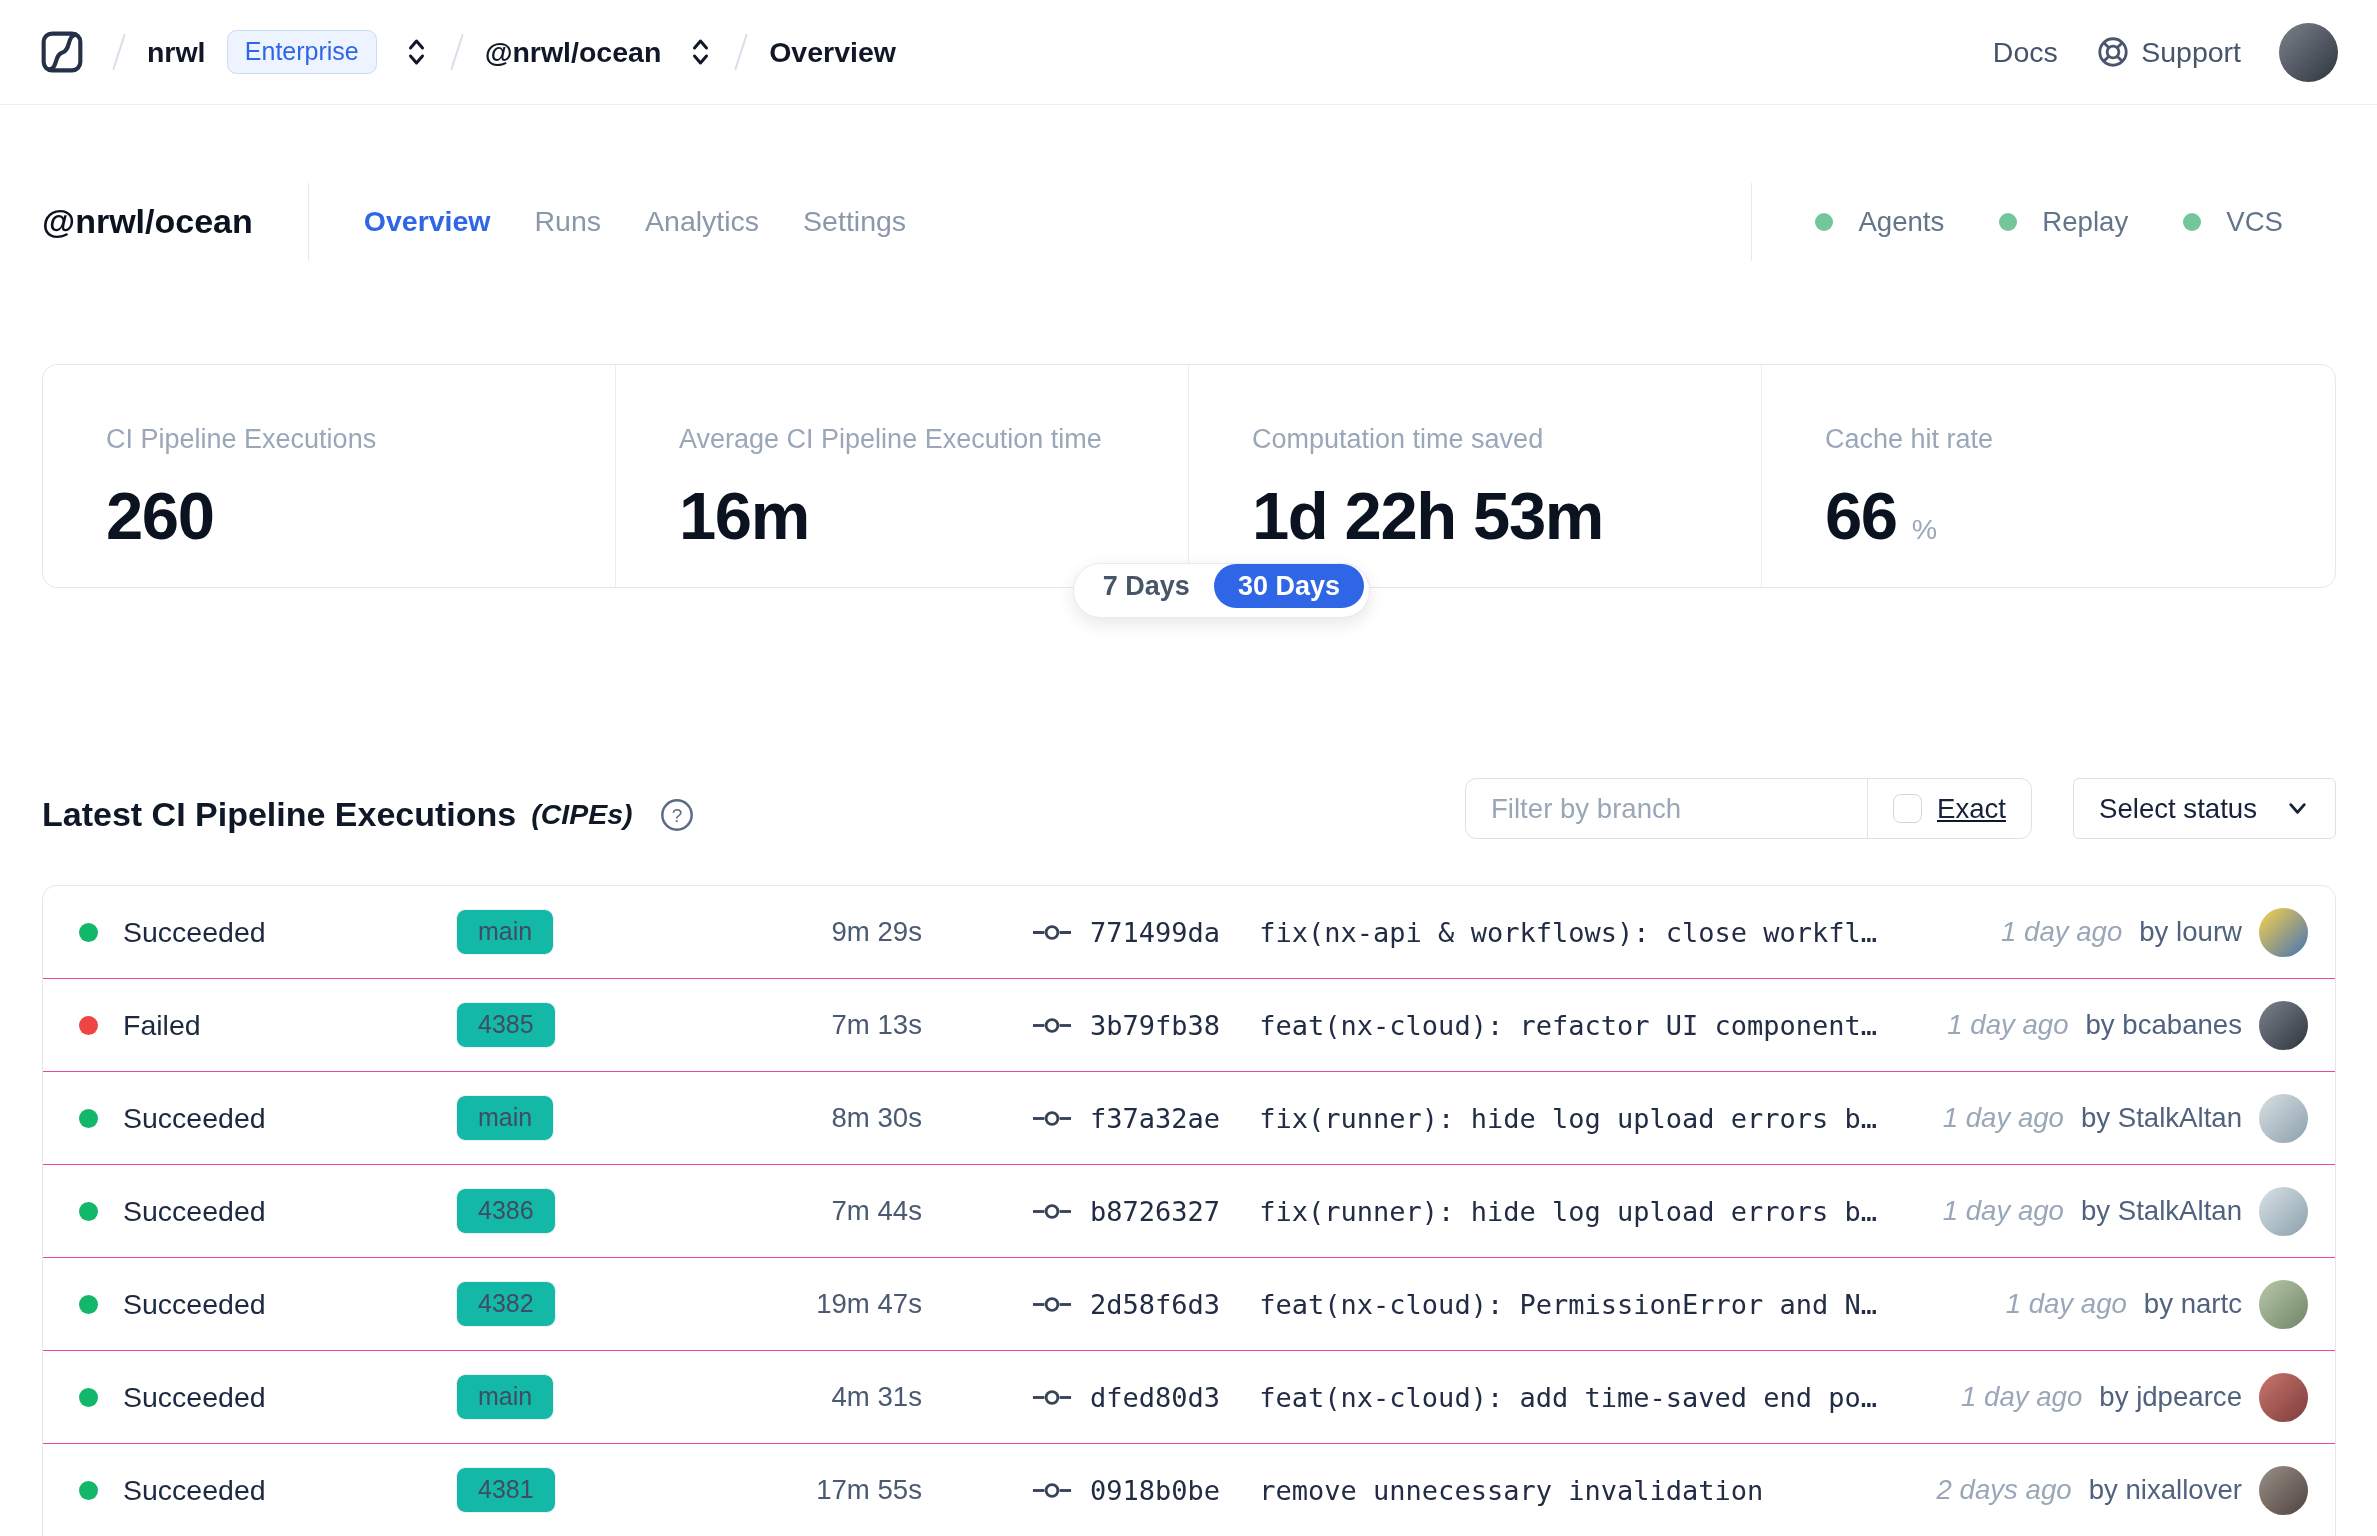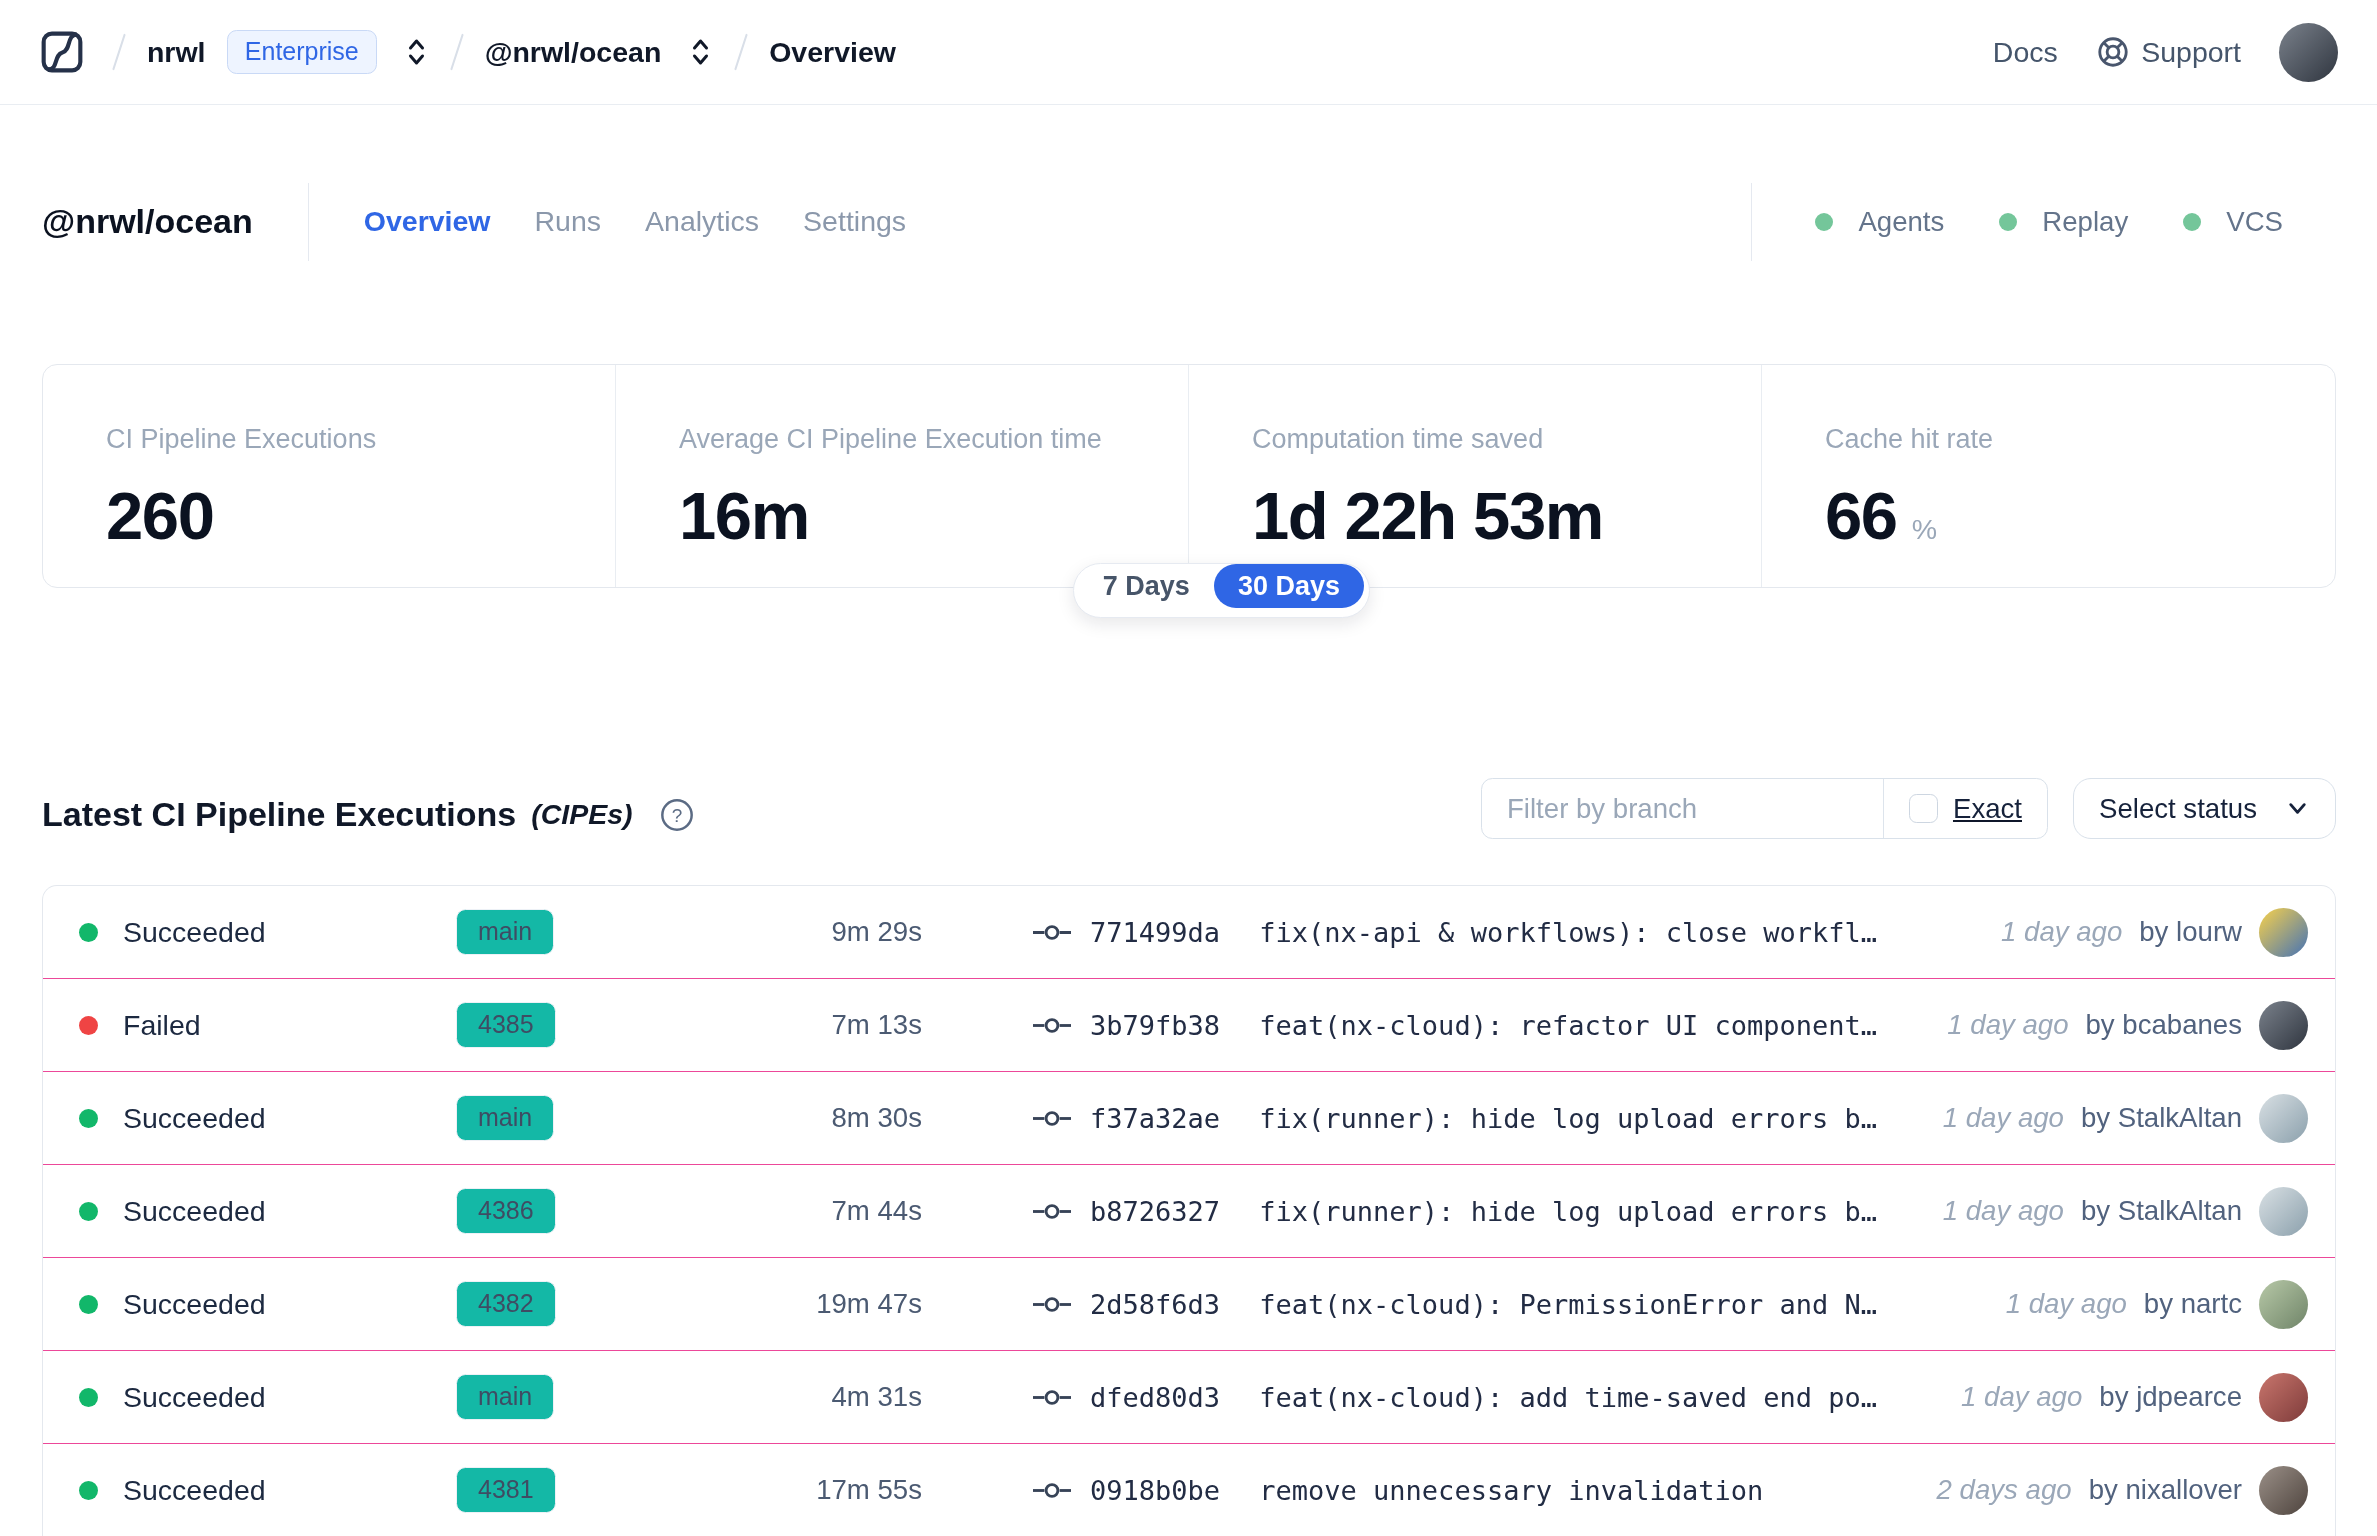--- a/index.html
+++ b/index.html
@@ -51,32 +51,32 @@
   .range-opt{font-size:27px;font-weight:600;color:#475569;padding:0 24px;height:44px;display:flex;
          align-items:center;border-radius:950px;cursor:pointer;}
   .range-opt.active{color:#fff;}
 
   
   .section-head{position:absolute;left:42px;top:795px;display:flex;align-items:center;gap:15px;}
   .section-title{font-size:34px;font-weight:700;color:#101828;}
   .section-suffix{font-size:28.5px;font-style:italic;font-weight:600;color:#101828;}
   .help-icon{width:36px;height:36px;margin-left:11.4px;cursor:pointer;flex:none;}
 
-  .filters{position:absolute;right:42px;top:778px;height:61px;display:flex;gap:25px;}
+  .filters{position:absolute;right:42px;top:778px;height:61px;display:flex;gap:41px;}
   .filter-group{display:flex;align-items:center;background:#fff;border:1.4px solid #d9e1ea;
          border-radius:11.4px;overflow:hidden;width:567px;box-sizing:border-box;}
   .branch-input{border:none;outline:none;flex:1;font-size:27.6px;color:#0f172a;padding:0 25px;min-width:0;
          font-family:"Liberation Sans",sans-serif;background:transparent;}
   .branch-input::placeholder{color:#9aa7b8;}
   .group-div{width:1.4px;align-self:stretch;background:#dde4ec;flex:none;}
   .exact-wrap{display:flex;align-items:center;gap:15px;padding:0 25px;text-decoration:underline;}
   .checkbox{width:28.5px;height:28.5px;border:1.4px solid #cdd6e1;border-radius:7.6px;background:#fff;
          box-sizing:border-box;cursor:pointer;flex:none;}
   .exact-label{font-size:27.6px;color:#16223b;}
-  .status-select{width:263px;border:1.4px solid #d9e1ea;border-radius:18px;background:#fff;display:flex;
+  .status-select{width:263px;border:1.4px solid #d9e1ea;border-radius:6px;background:#fff;display:flex;
          align-items:center;justify-content:space-between;padding:0 25px;font-size:27.6px;color:#16223b;
          font-weight:500;box-sizing:border-box;cursor:pointer;}
 
   
   .table{position:absolute;left:42px;top:885px;width:2294px;height:652px;border:1px solid #e4e8ee;
          border-bottom:none;border-radius:15px 15px 0 0;background:#fff;overflow:hidden;box-sizing:border-box;}
   .row{height:93px;display:flex;align-items:center;border-bottom:1px solid #ec4899;
        padding:0 27px 0 36px;box-sizing:border-box;cursor:pointer;}
   .dot{width:19px;height:19px;border-radius:50%;flex:none;}
   .status{margin-left:25px;width:333px;font-size:28.5px;font-weight:500;color:#1c2940;flex:none;}

